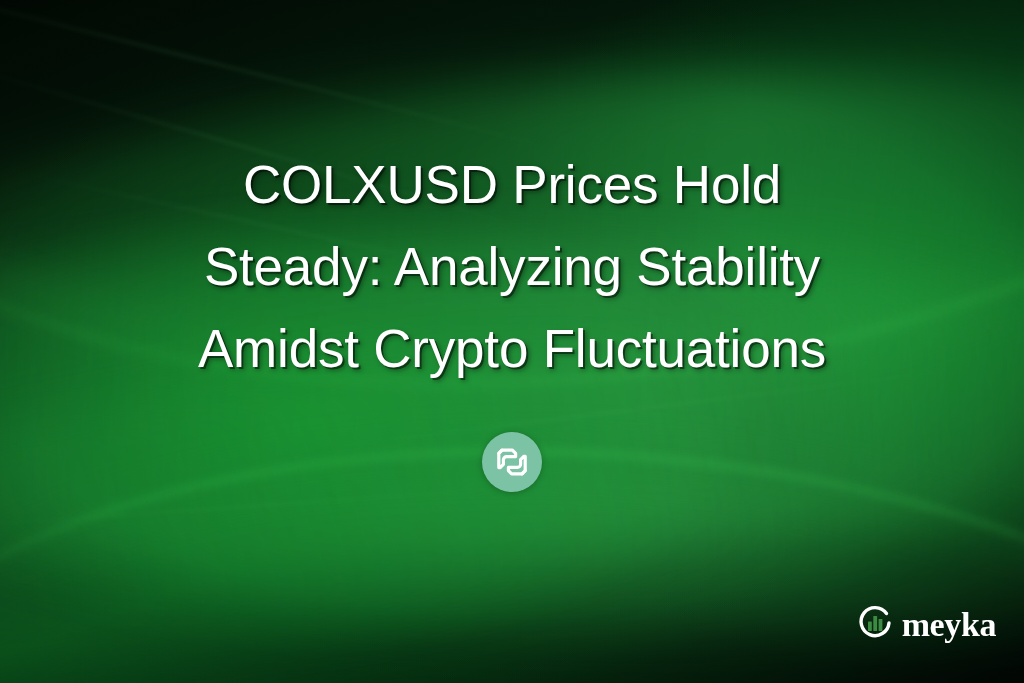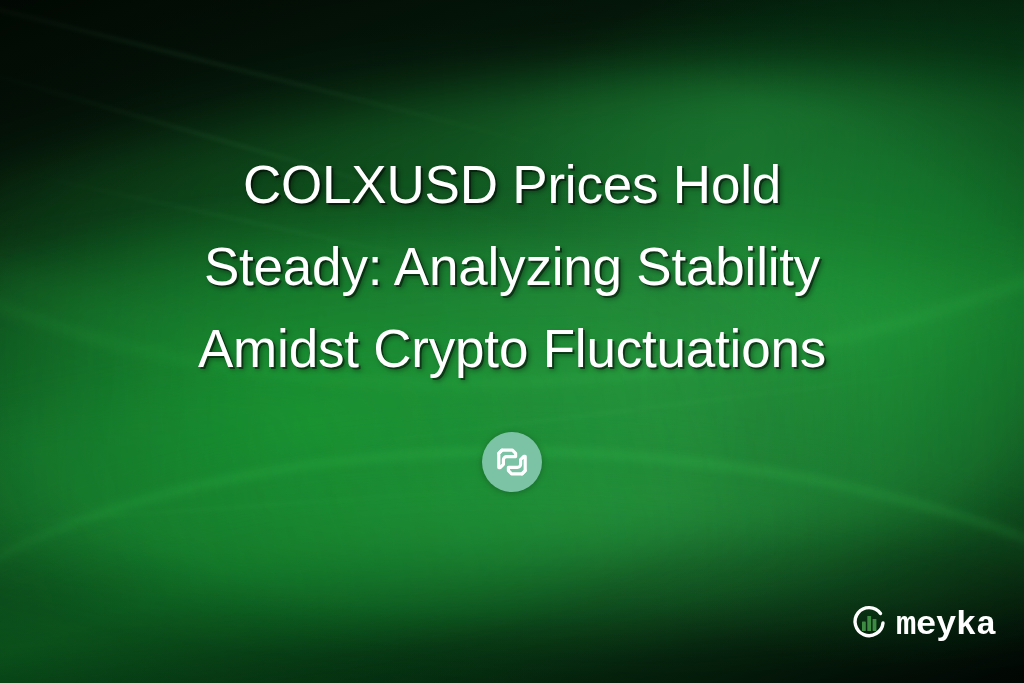--- a/index.html
+++ b/index.html
@@ -188,21 +188,21 @@
     position: absolute;
     right: 28px;
     bottom: 36px;
     display: flex;
     align-items: center;
     gap: 7px;
   }
   .brand-mark { display: block; }
   .brand-name {
     color: #ffffff;
-    font-family: Liberation Mono, monospace;
+    font-family: Liberation Serif, serif;
     font-weight: 700;
     font-size: 34px;
     line-height: 1;
     letter-spacing: -0.4px;
   }
 </style>
 </head>
 <body>
 
 <div class="canvas">

